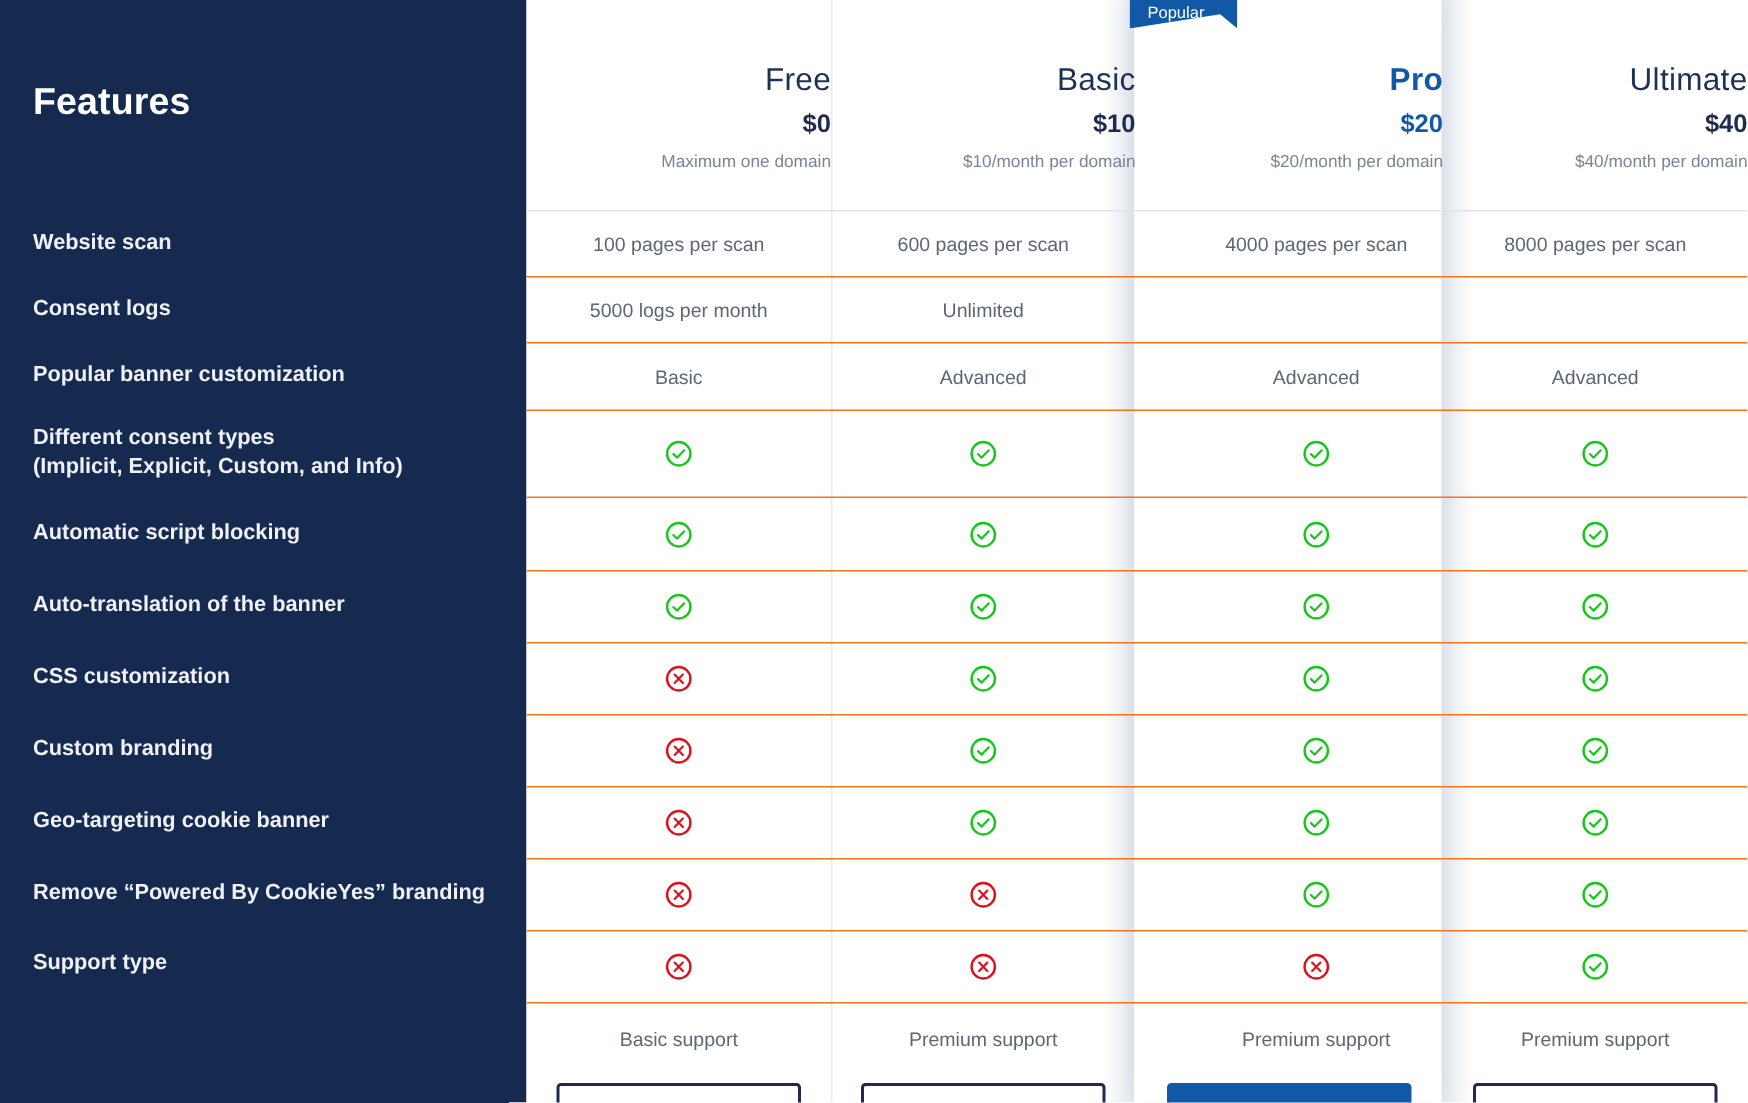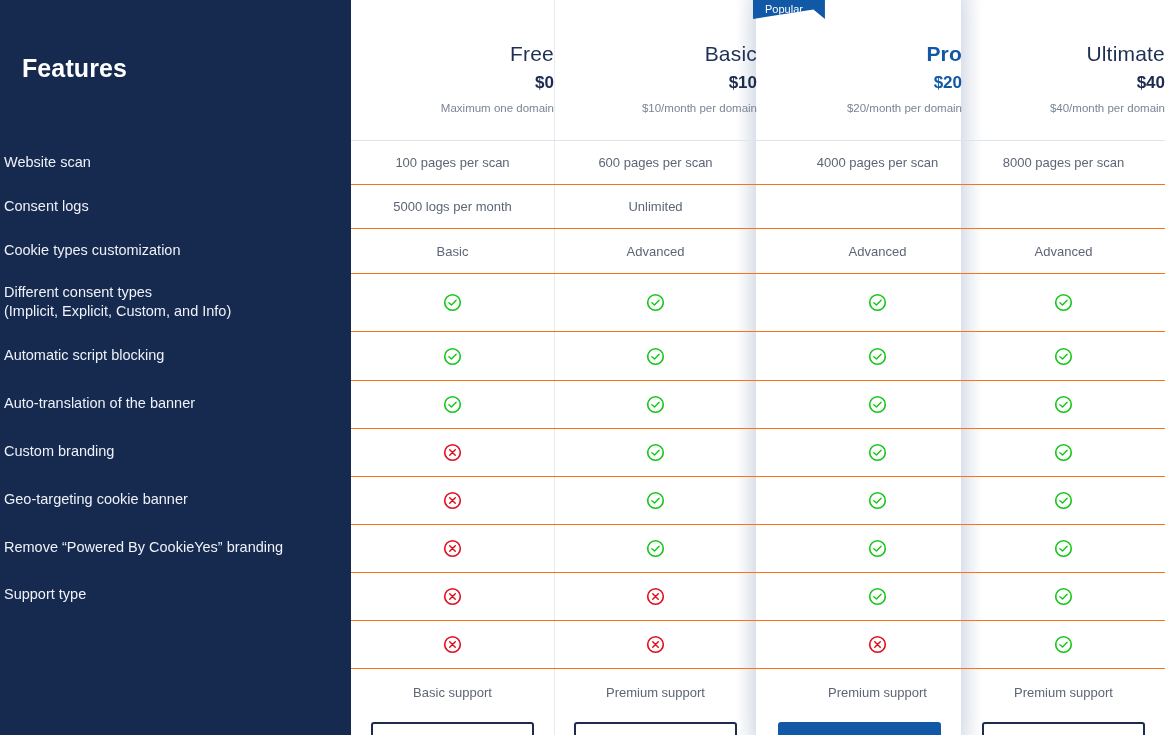--- a/index.html
+++ b/index.html
@@ -40,26 +40,26 @@
   }
   .feature-list {
     position: absolute;
     left: 0;
     top: 140px;
     width: 351px;
   }
   .feature-row {
     display: flex;
     align-items: center;
-    padding-left: 4px;
+    padding-left: 22px;
     padding-right: 12px;
     color: #eef1f7;
     font-size: 14.5px;
     line-height: 19px;
-    font-weight: 400;
+    font-weight: 700;
   }
   .feature-row span { display: block; }
 
   
   .table {
     position: relative;
     width: 814px;
     height: 735px;
     flex: 0 0 814px;
     background: #ffffff;
@@ -237,37 +237,42 @@
             <span>Website scan</span>
           </div>
         </div>
         <div class="feature-row" style="height: 44px;">
           <div>
             <span>Consent logs</span>
           </div>
         </div>
         <div class="feature-row" style="height: 45px;">
           <div>
-            <span>Cookie types customization</span>
+            <span>Popular banner customization</span>
           </div>
         </div>
         <div class="feature-row" style="height: 58px;">
           <div>
             <span>Different consent types</span>
             <span>(Implicit, Explicit, Custom, and Info)</span>
           </div>
         </div>
         <div class="feature-row" style="height: 48px;">
           <div>
             <span>Automatic script blocking</span>
           </div>
         </div>
         <div class="feature-row" style="height: 48px;">
           <div>
             <span>Auto-translation of the banner</span>
+          </div>
+        </div>
+        <div class="feature-row" style="height: 48px;">
+          <div>
+            <span>CSS customization</span>
           </div>
         </div>
         <div class="feature-row" style="height: 48px;">
           <div>
             <span>Custom branding</span>
           </div>
         </div>
         <div class="feature-row" style="height: 48px;">
           <div>
             <span>Geo-targeting cookie banner</span>

